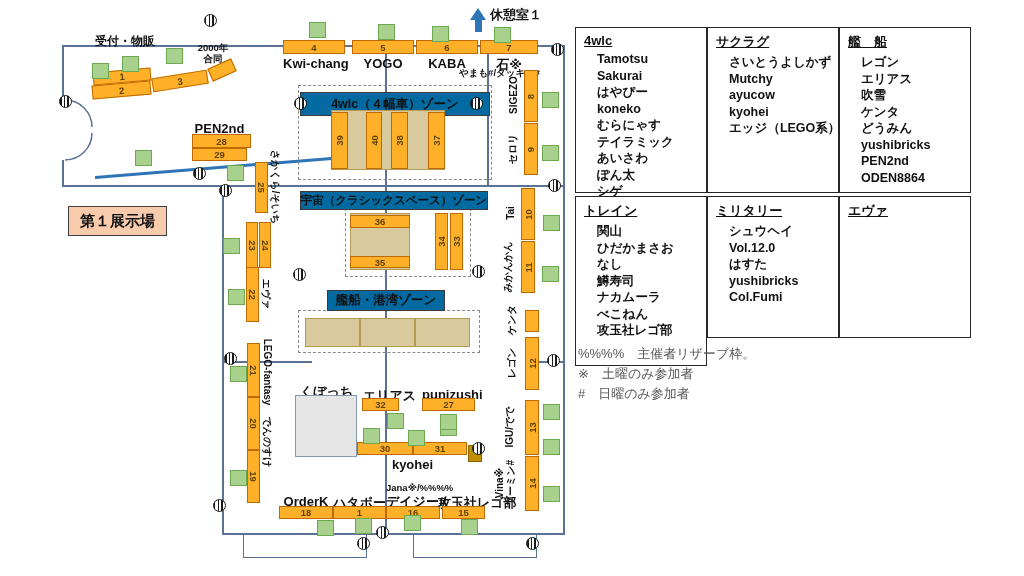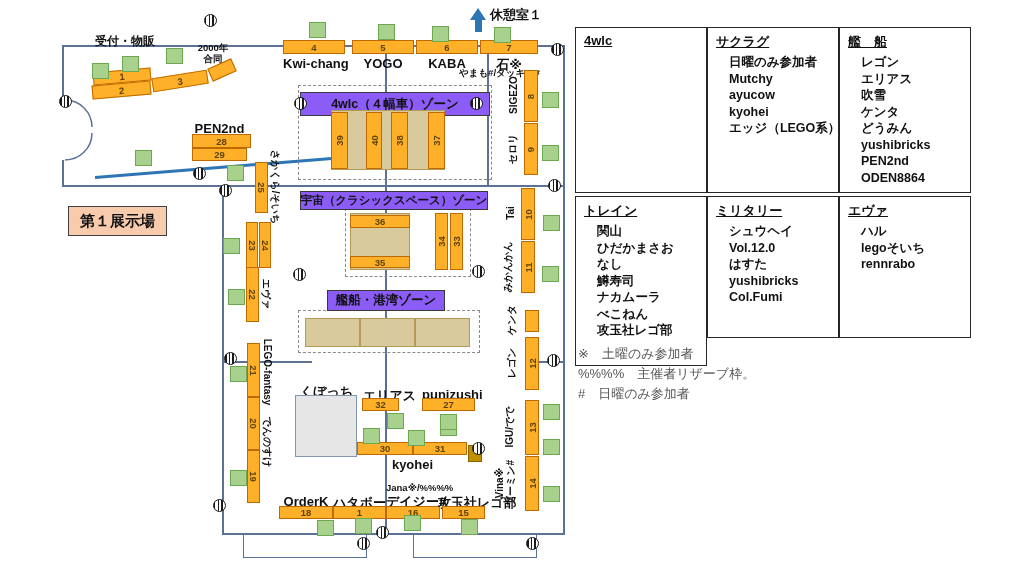--- a/index.html
+++ b/index.html
@@ -8,21 +8,21 @@
   .abs{position:absolute;}
   .wall{position:absolute;background:#5b7296;}
   .tb{position:absolute;background:#FFB029;border:1px solid #BE6A00;box-sizing:border-box;
       display:flex;align-items:center;justify-content:center;
       font-size:9.5px;font-weight:700;color:#5d4300;}
   .tan{position:absolute;background:#D9CA9E;border:1px solid #B39B55;box-sizing:border-box;}
   .green{position:absolute;width:17px;height:16px;background:#A9D18E;border:1px solid #6BA84F;box-sizing:border-box;}
   .pillar{position:absolute;width:13px;height:13px;border-radius:50%;border:1px solid #1a1a1a;box-sizing:border-box;
           background:repeating-linear-gradient(90deg,#1a1a1a 0 1.5px,#fff 1.5px 3.6px);}
   .dashed{position:absolute;border:1.6px dashed #8a8a8a;box-sizing:border-box;}
-  .zlabel{position:absolute;background:#8b5cf6;border:1.3px solid #3a3a3a;box-sizing:border-box;
+  .zlabel{position:absolute;background:#0369a1;border:1.3px solid #3a3a3a;box-sizing:border-box;
           display:flex;align-items:center;justify-content:center;font-size:12.5px;font-weight:700;color:#111;white-space:nowrap;}
   .hall{position:absolute;background:#F8CBAD;border:1.6px solid #404040;box-sizing:border-box;
         display:flex;align-items:center;justify-content:center;font-size:15px;font-weight:700;color:#111;}
   .ml{position:absolute;font-size:13px;font-weight:700;color:#111;white-space:nowrap;}
   .mc{text-align:center;}
   .sm{font-size:9.5px;}
   .vt{position:absolute;font-size:10px;font-weight:700;color:#111;white-space:nowrap;
       transform:translate(-50%,-50%) rotate(-90deg);}
   .vt.cw{transform:translate(-50%,-50%) rotate(90deg);}
   .rotccw{transform:rotate(-90deg);}
@@ -293,25 +293,37 @@
     <i class="pillar" style="left:472px;top:442px"></i>
     <i class="pillar" style="left:376px;top:526px"></i>
     <i class="pillar" style="left:213px;top:499px"></i>
     <i class="pillar" style="left:357px;top:537px"></i>
     <i class="pillar" style="left:526px;top:537px"></i>
   </div>
 
   <div>
     <div class="lbox" style="left:575px;top:27px;width:132px;height:166px">
       <div class="ttl">4wlc</div>
+      <div class="members">
+          <div>Tamotsu</div>
+          <div>Sakurai</div>
+          <div>はやぴー</div>
+          <div>koneko</div>
+          <div>むらにゃす</div>
+          <div>テイラミック</div>
+          <div>あいさわ</div>
+          <div>ぽん太</div>
+          <div>シゲ</div>
+          <div>renrabo</div>
+        </div>
     </div>
     <div class="lbox" style="left:707px;top:27px;width:132px;height:166px">
       <div class="ttl">サクラグ</div>
       <div class="members">
-          <div>日曜のみ参加者</div>
+          <div>さいとうよしかず</div>
           <div>Mutchy</div>
           <div>ayucow</div>
           <div>kyohei</div>
           <div>エッジ（LEGO系）</div>
         </div>
     </div>
     <div class="lbox" style="left:839px;top:27px;width:132px;height:166px">
       <div class="ttl">艦　船</div>
       <div class="members">
           <div>レゴン</div>
@@ -341,26 +353,21 @@
       <div class="members">
           <div>シュウヘイ</div>
           <div>Vol.12.0</div>
           <div>はすた</div>
           <div>yushibricks</div>
           <div>Col.Fumi</div>
         </div>
     </div>
     <div class="lbox" style="left:839px;top:196px;width:132px;height:142px">
       <div class="ttl">エヴァ</div>
-      <div class="members">
-          <div>ハル</div>
-          <div>legoそいち</div>
-          <div>rennrabo</div>
-        </div>
     </div>
     <div class="notes" style="left:578px;top:344px">
+        <div>%%%%　主催者リザーブ枠。</div>
         <div>※　土曜のみ参加者</div>
-        <div>%%%%　主催者リザーブ枠。</div>
         <div>#　日曜のみ参加者</div>
       </div>
   </div>
 
 </div>
 
 </body></html>

